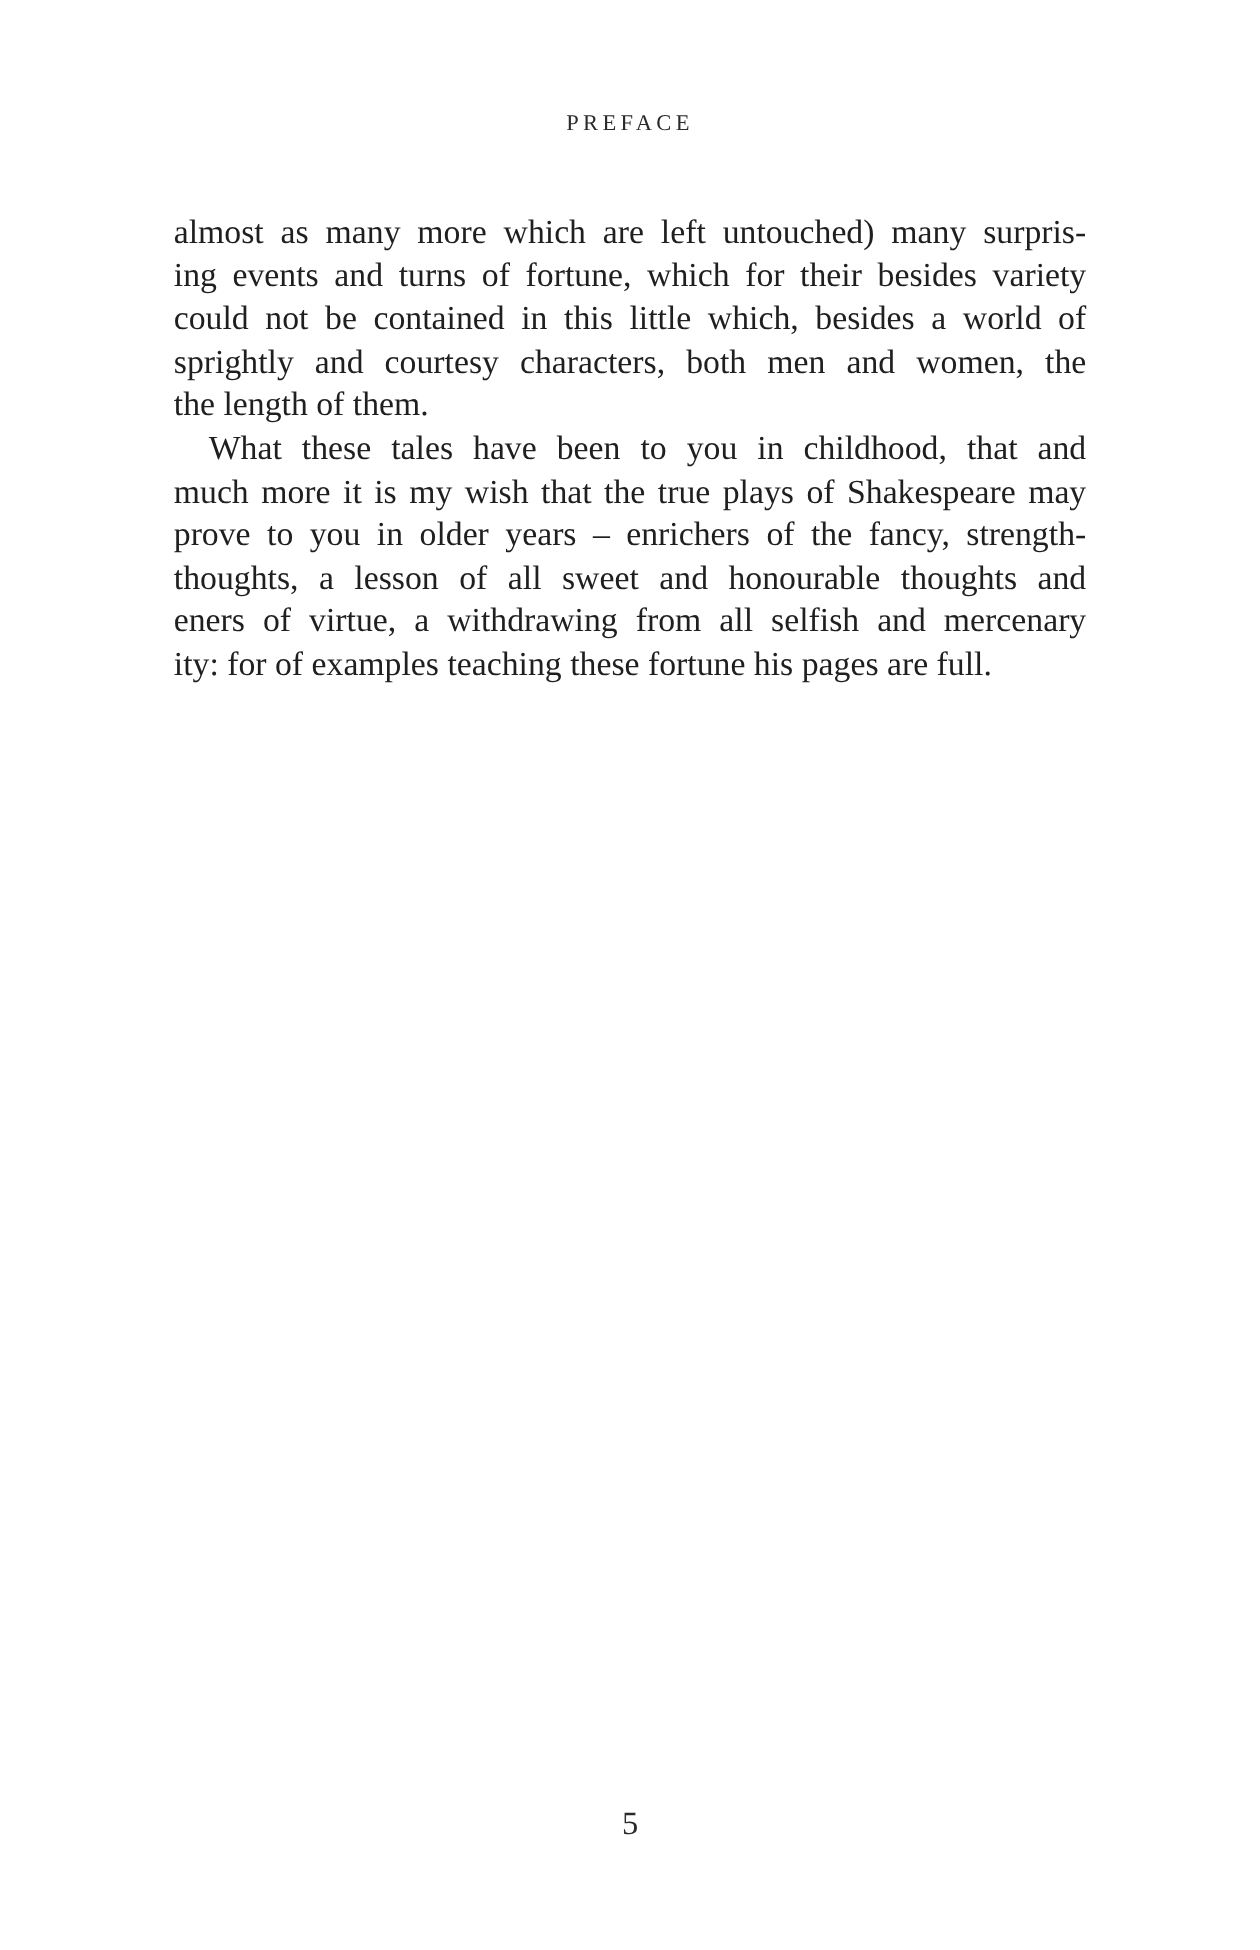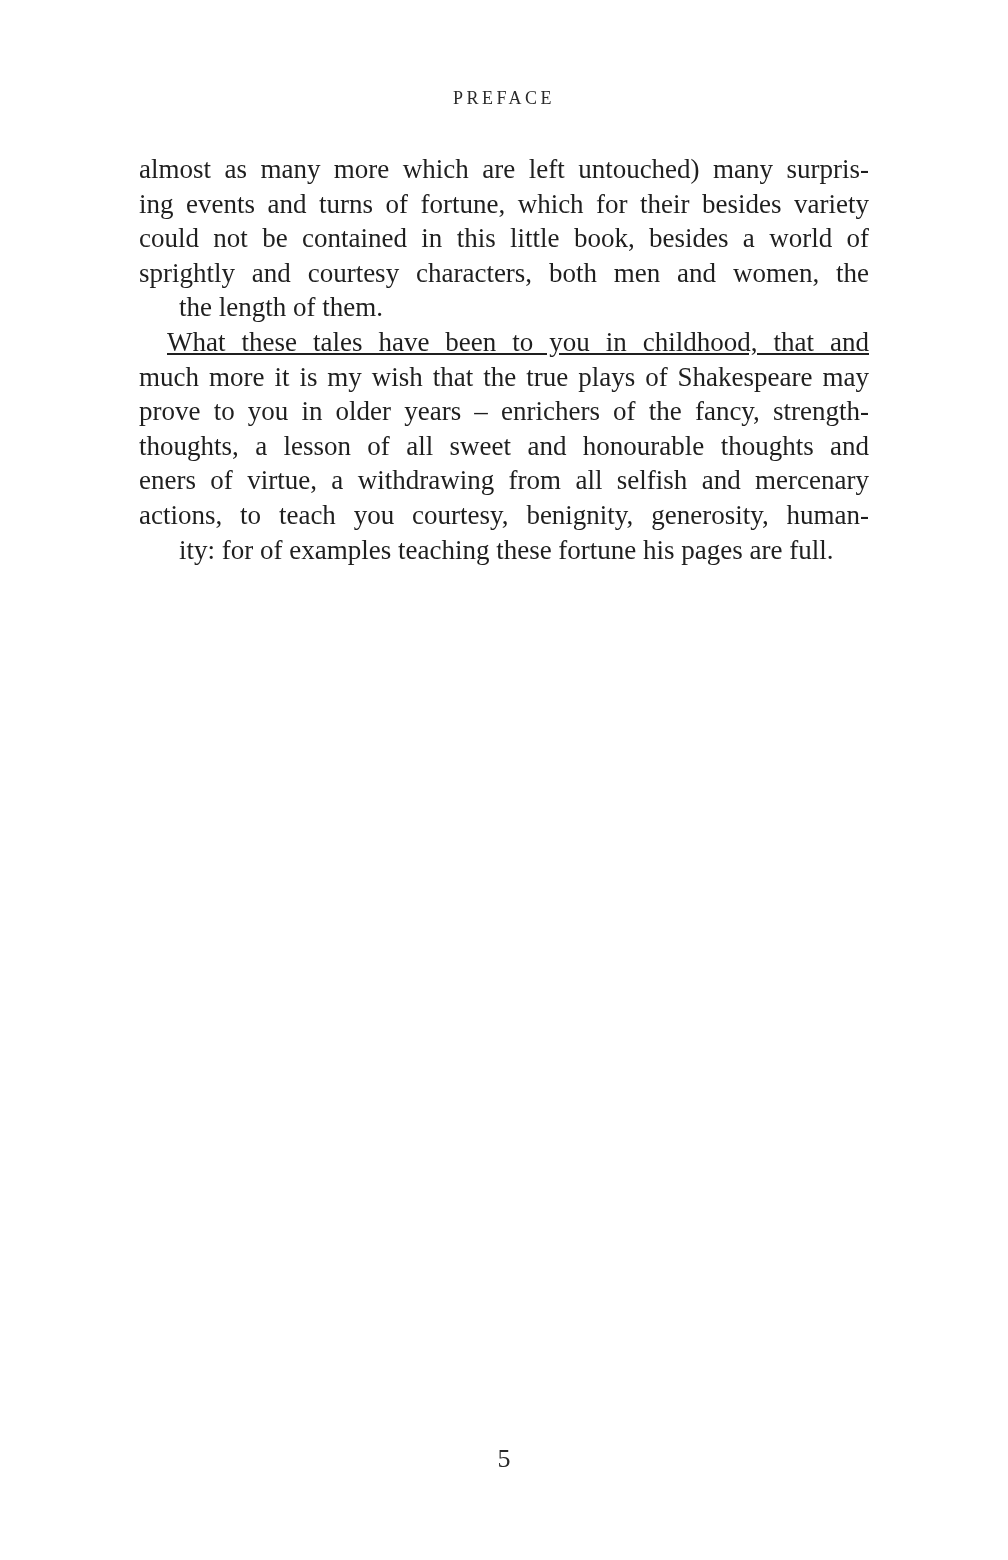--- a/index.html
+++ b/index.html
@@ -27,40 +27,38 @@
     left: 0;
     width: 100%;
     text-align: center;
     font-size: 18px;
     letter-spacing: 3.5px;
     color: #2a2a2a;
     font-variant: normal;
   }
   .text-block {
     position: absolute;
-    top: 152px;
+    top: 168px;
     left: 139px;
     width: 730px;
     font-size: 27px;
     line-height: 34.6px;
   }
   .line {
     text-align: justify;
     text-align-last: justify;
     white-space: normal;
     hyphens: none;
   }
   .line.last {
     text-align: right;
     text-align-last: left;
-    margin-left: 40px;
   }
   .line.indent {
     padding-left: 28px;
-    text-decoration: underline;
   }
   .folio {
     position: absolute;
     top: 1444px;
     left: 0;
     width: 100%;
     text-align: center;
     font-size: 26px;
     color: #2a2a2a;
   }
@@ -68,27 +66,26 @@
 </head>
 <body>
 
 <div class="page">
 
   <div class="running-head">PREFACE</div>
 
   <div class="text-block">
       <div class="line">almost as many more which are left untouched) many surpris-</div>
       <div class="line">ing events and turns of fortune, which for their besides variety</div>
-      <div class="line">could not be contained in this little book, besides a world of</div>
+      <div class="line">could not be contained in this little which, besides a world of</div>
       <div class="line">sprightly and courtesy characters, both men and women, the</div>
       <div class="line last">the length of them.</div>
       <div class="line indent">What these tales have been to you in childhood, that and</div>
       <div class="line">much more it is my wish that the true plays of Shakespeare may</div>
       <div class="line">prove to you in older years – enrichers of the fancy, strength-</div>
       <div class="line">thoughts, a lesson of all sweet and honourable thoughts and</div>
       <div class="line">eners of virtue, a withdrawing from all selfish and mercenary</div>
-      <div class="line">actions, to teach you courtesy, benignity, generosity, human-</div>
       <div class="line last">ity: for of examples teaching these fortune his pages are full.</div>
     </div>
 
   <div class="folio">5</div>
 
 </div>
 
 </body></html>

